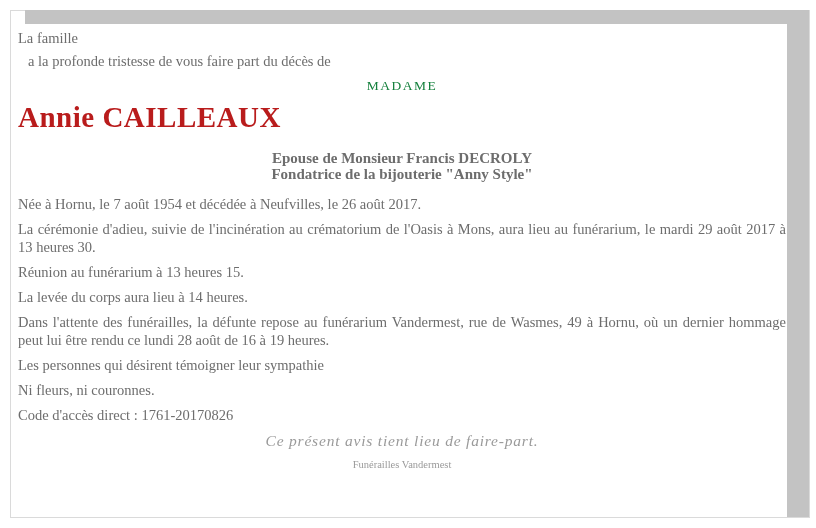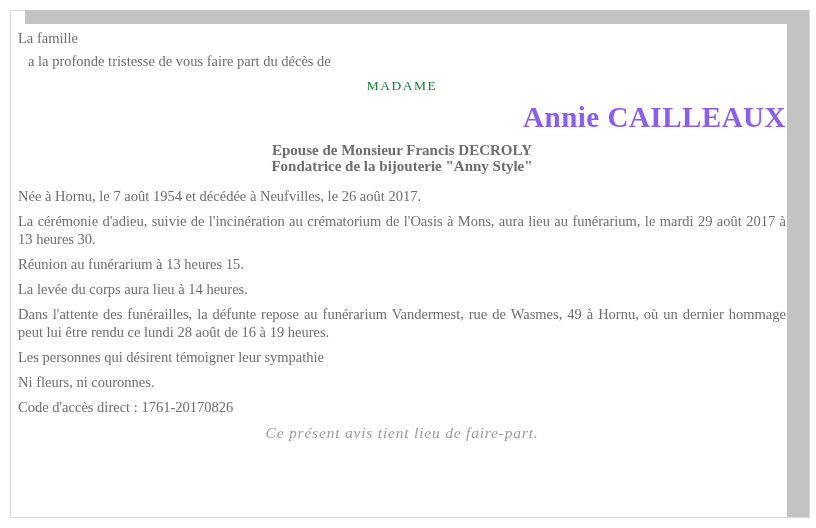--- a/index.html
+++ b/index.html
@@ -51,26 +51,26 @@
 
   .madame {
     text-align: center;
     font-size: 13.5px !important;
     line-height: 16px !important;
     letter-spacing: 1.5px;
     color: #15803d;
     margin: 8px 0 6px 0 !important;
   }
   .name {
-    margin: 0 0 8px 0;
-    text-align: right;
+    margin: 0 0 16px 0;
+    text-align: left;
     font-size: 29px;
     line-height: 34px;
     font-weight: bold;
-    color: #8b5cf6;
+    color: #b91c1c;
     letter-spacing: 0.5px;
   }
   .subtitle {
     text-align: center;
     font-weight: bold;
     font-size: 15px !important;
     line-height: 16px !important;
     color: #6d6d6d;
     margin: 0 !important;
     font-family: Liberation Serif, serif;
@@ -114,14 +114,15 @@
     <p class="p-just">Née à Hornu, le 7 août 1954 et décédée à Neufvilles, le 26 août 2017.</p>
     <p class="p-just">La cérémonie d'adieu, suivie de l'incinération au crématorium de l'Oasis à Mons, aura lieu au funérarium, le mardi 29 août 2017 à 13 heures 30.</p>
     <p class="p-just">Réunion au funérarium à 13 heures 15.</p>
     <p class="p-just">La levée du corps aura lieu à 14 heures.</p>
     <p class="p-just">Dans l'attente des funérailles, la défunte repose au funérarium Vandermest, rue de Wasmes, 49 à Hornu, où un dernier hommage peut lui être rendu ce lundi 28 août de 16 à 19 heures.</p>
     <p class="p-just">Les personnes qui désirent témoigner leur sympathie</p>
     <p class="p-just">Ni fleurs, ni couronnes.</p>
     <p>Code d'accès direct : 1761-20170826</p>
 
     <p class="avis">Ce présent avis tient lieu de faire-part.</p>
+    <p class="funeral">Funérailles Vandermest</p>
   </div>
 </div>
 
 </body></html>

